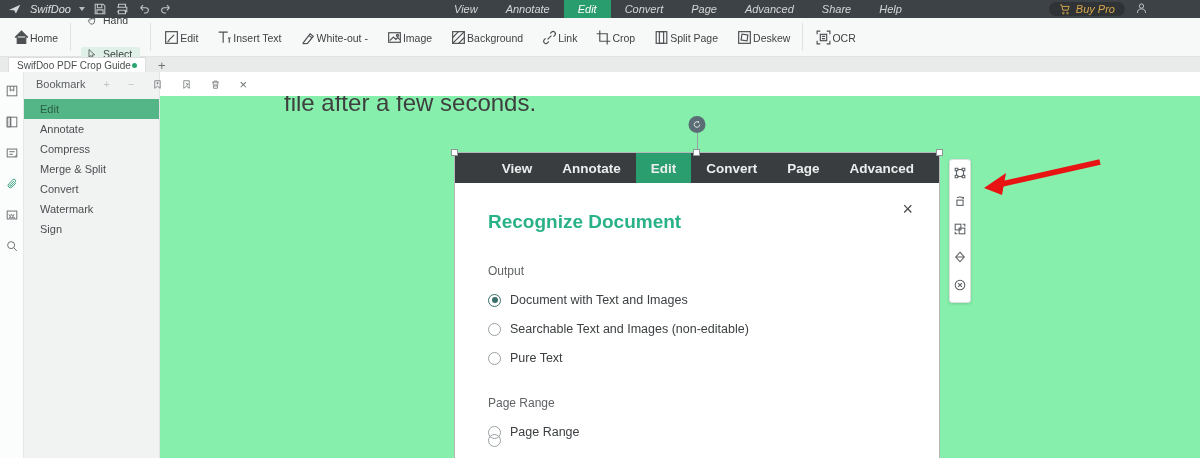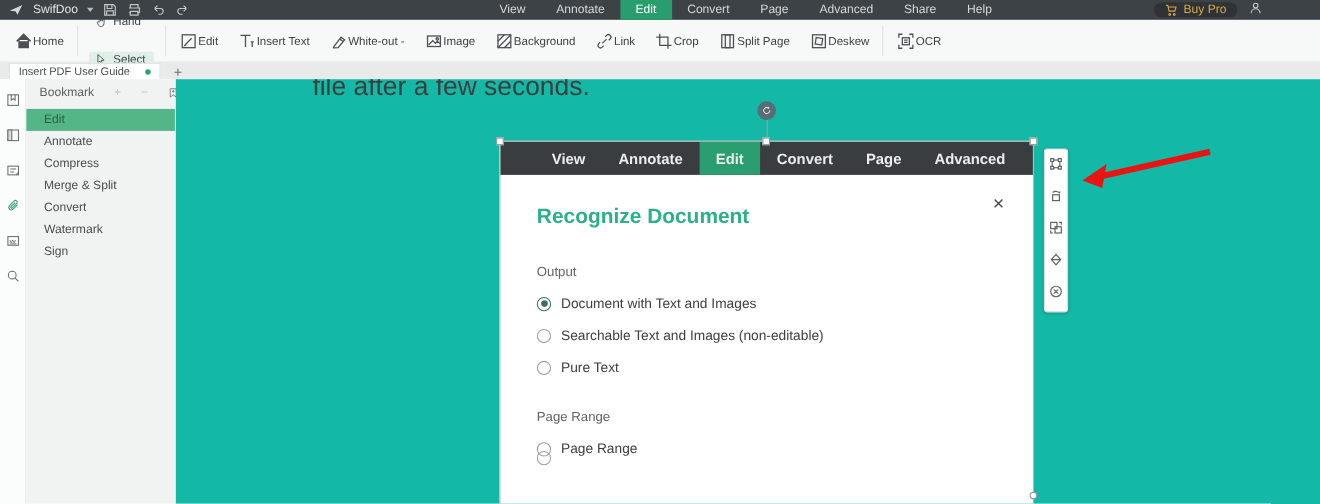--- a/index.html
+++ b/index.html
@@ -1,21 +1,21 @@
 <!DOCTYPE html>
 <html><head>
 <meta charset="utf-8">
 <style>
   * { margin:0; padding:0; box-sizing:border-box; }
   html,body { width:1200px; height:458px; overflow:hidden;
     font-family:"Liberation Sans", sans-serif; background:#fff; }
 
   
   .titlebar { height:18px; background:#3d4246; display:flex; align-items:center;
-    color:#d5d7d8; font-size:11px; position:relative; }
+    color:#d5d7d8; font-size:11px; position:relative;font-style:italic; }
   .tb-left { display:flex; align-items:center; gap:8px; padding-left:8px; }
   .app-name { font-size:11px; color:#e0e2e3; }
   .caret-down { width:0; height:0; border-left:3px solid transparent;
     border-right:3px solid transparent; border-top:4px solid #b9bcbd; }
   .tb-icon { width:14px; height:14px; display:inline-flex; }
   .tb-icon svg { width:14px; height:14px; stroke:#c3c6c7; fill:none; stroke-width:1.2; }
   .tb-menus { position:absolute; left:440px; top:0; height:18px; display:flex; }
   .menu-item { padding:0 14px; line-height:18px; cursor:default; }
   .menu-item.active { background:#2a9d6e; color:#fff; }
   .tb-right { position:absolute; right:52px; top:0; height:18px; display:flex;
@@ -58,21 +58,21 @@
   .panel-header { display:flex; align-items:center; gap:18px; padding:6px 8px 4px 12px;
     color:#5a5e60; font-size:11px; }
   .ph-icon { color:#6a6e70; font-size:11px; line-height:11px; display:inline-flex; }
   .ph-icon.grayed { color:#c2c5c6; }
   .ph-icon svg { width:11px; height:11px; stroke:#6a6e70; fill:none; stroke-width:1.1; }
   .bm-list { margin-top:5px; }
   .bm-item { height:20px; line-height:20px; padding-left:16px; font-size:11px;
     color:#4a4e50; cursor:default; }
   .bm-item.selected { background:#54b586; color:#2b5e46; }
 
-  .canvas { flex:1; position:relative; background:#14b8a6; overflow:hidden; }
+  .canvas { flex:1; position:relative; background:#86efac; overflow:hidden;margin-top:24px; }
   .doc-text { position:absolute; left:124px; top:-7px; font-size:24px; color:#3e3e3e; }
 
   
   .shot { position:absolute; left:294px; top:56px; width:486px; height:340px;
     border:1px solid #b4b8ba; background:#fff; }
   .handle { position:absolute; width:7px; height:7px; background:#fff;
     border:1px solid #8f9496; }
   .handle.circle { border-radius:50%; }
   .rot-line { position:absolute; left:50%; top:-20px; width:1px; height:20px; background:#9aa0a2; }
   .rot-circle { position:absolute; left:50%; transform:translateX(-50%); top:-37px;
@@ -262,21 +262,21 @@
         <path d="M2 5 V2 h3 M11 2 h3 v3 M14 11 v3 h-3 M5 14 H2 v-3"></path>
         <rect x="5" y="5" width="6" height="6"></rect>
         <path d="M6.5 7 h3 M6.5 9 h3"></path>
       </svg>
     <span class="lbl">OCR</span>
   </div>
 </div>
 
 <div class="tabbar">
   <div class="tab">
-    <span>Insert PDF User Guide</span>
+    <span>SwifDoo PDF Crop Guide</span>
     <span class="tab-dot"></span>
   </div>
   <span class="newtab">+</span>
 </div>
 
 <div class="main">
 
   <div class="strip">
     <span>
       <svg viewBox="0 0 16 16">

